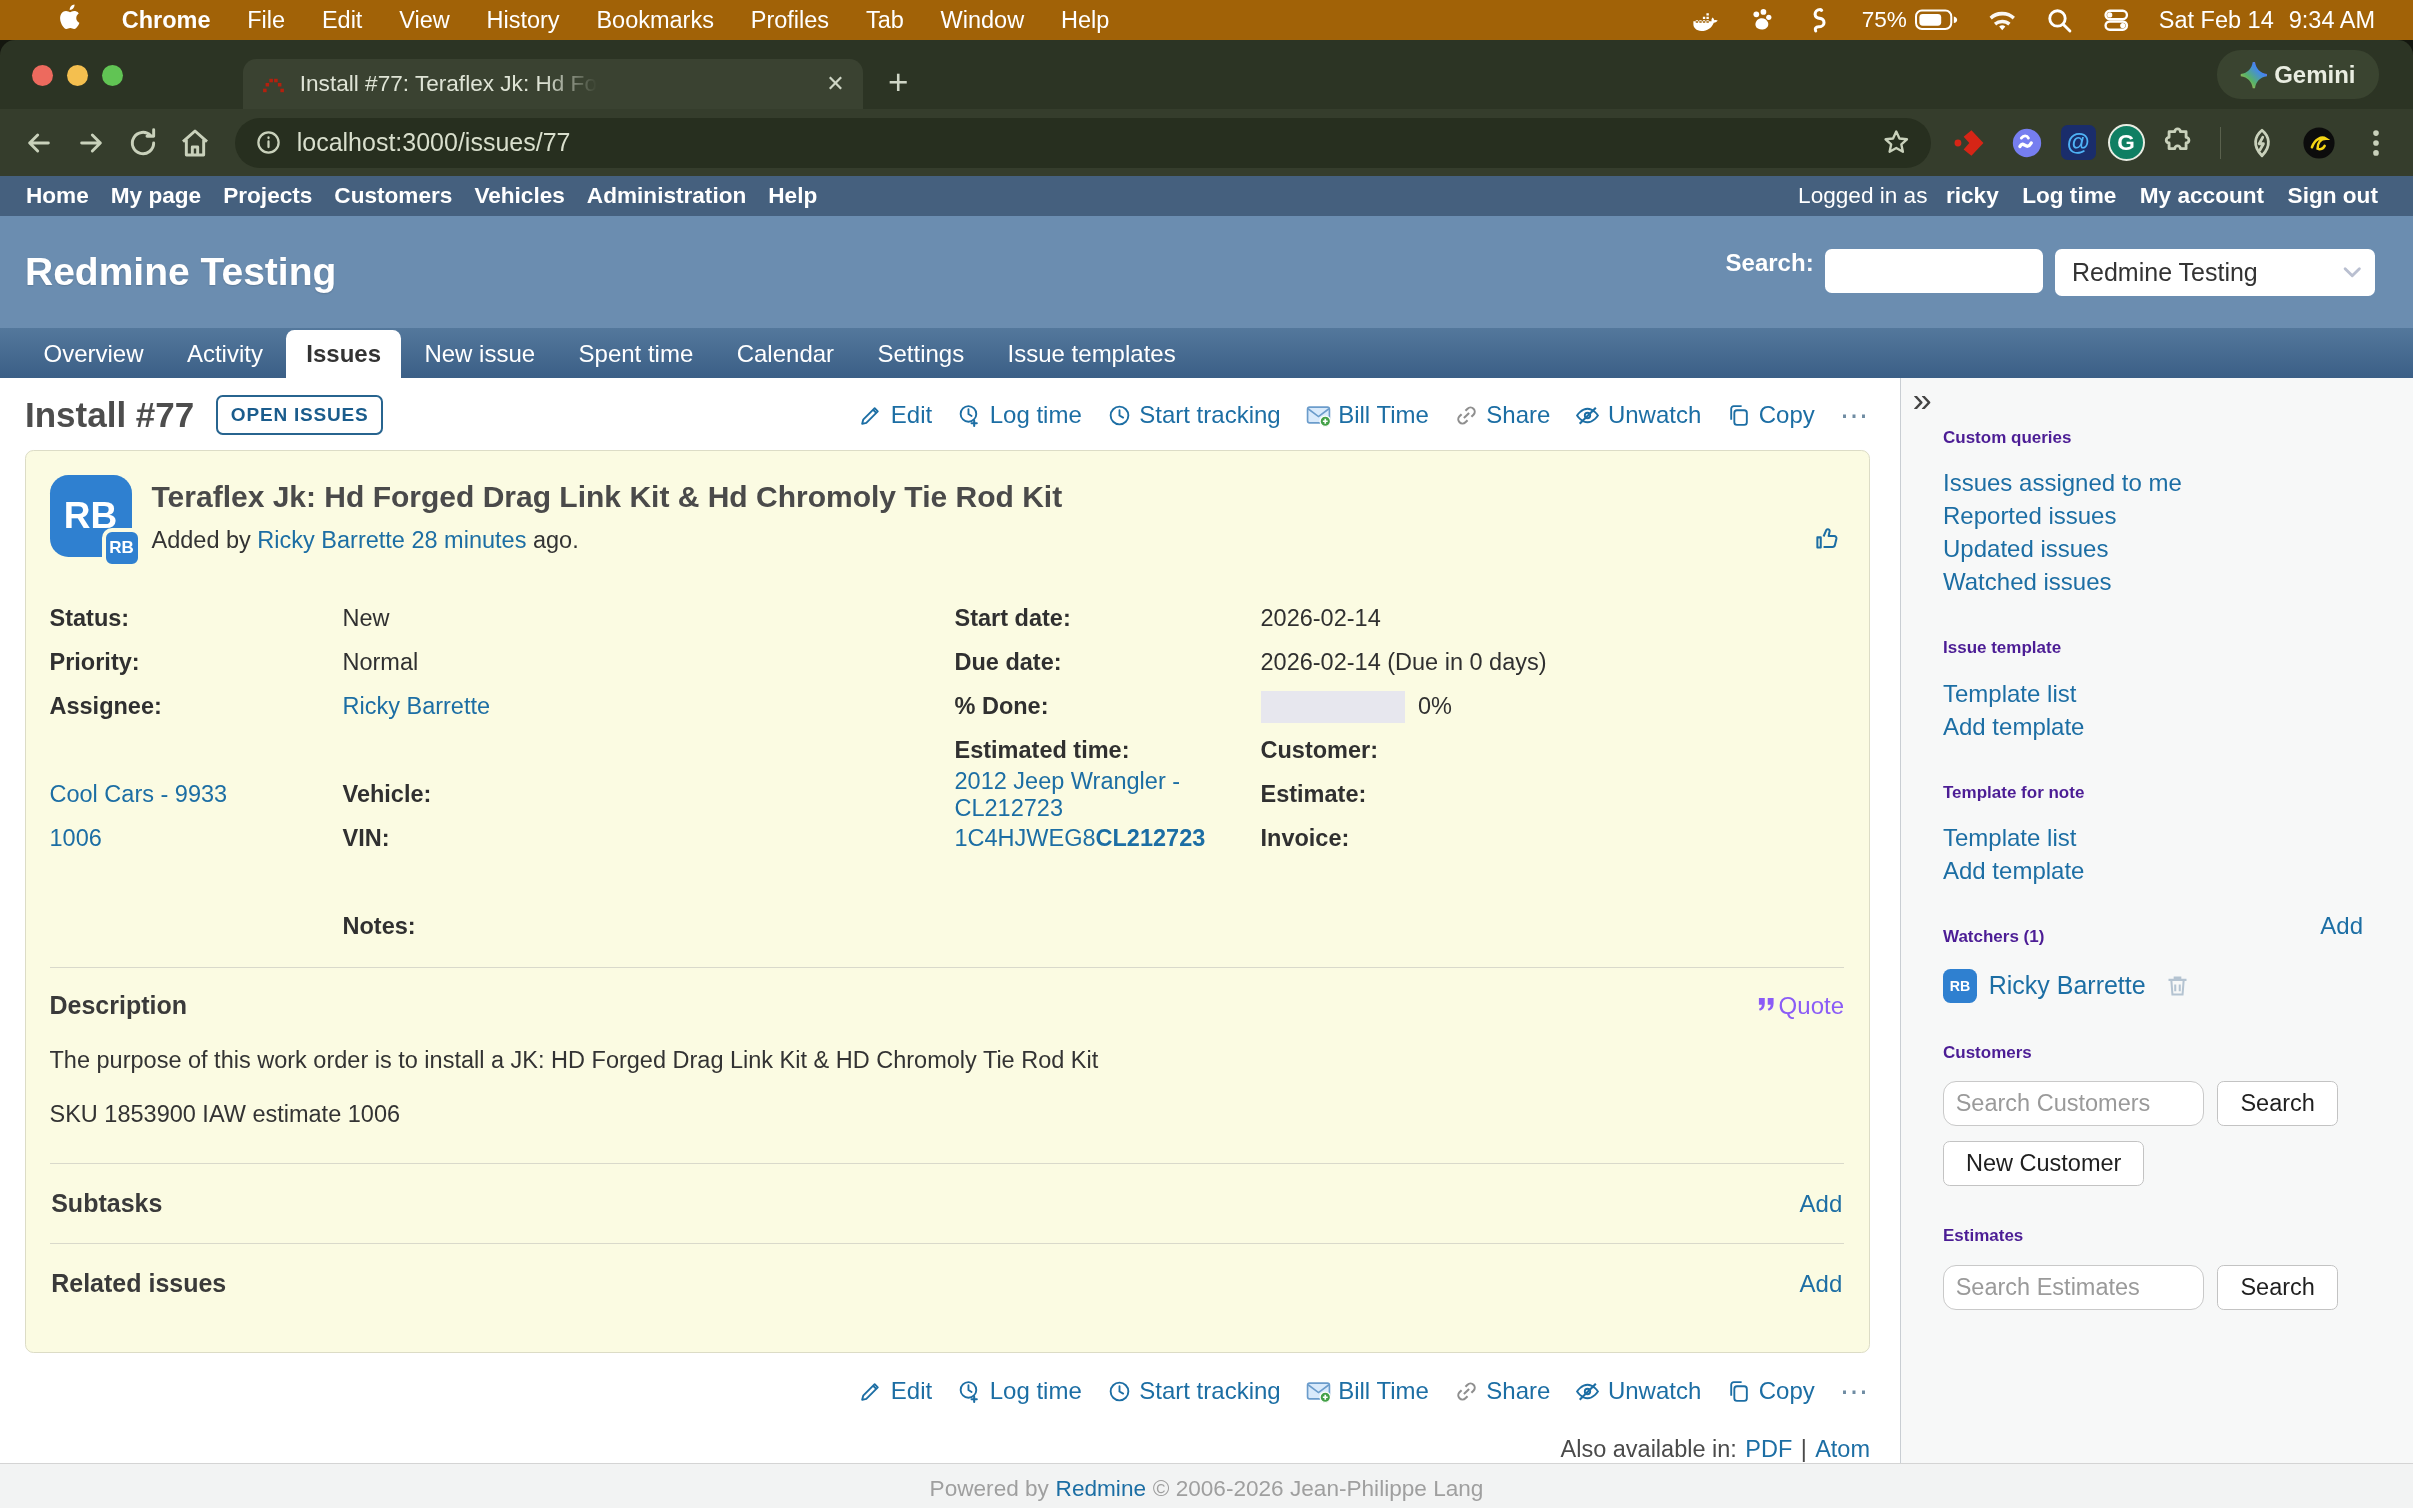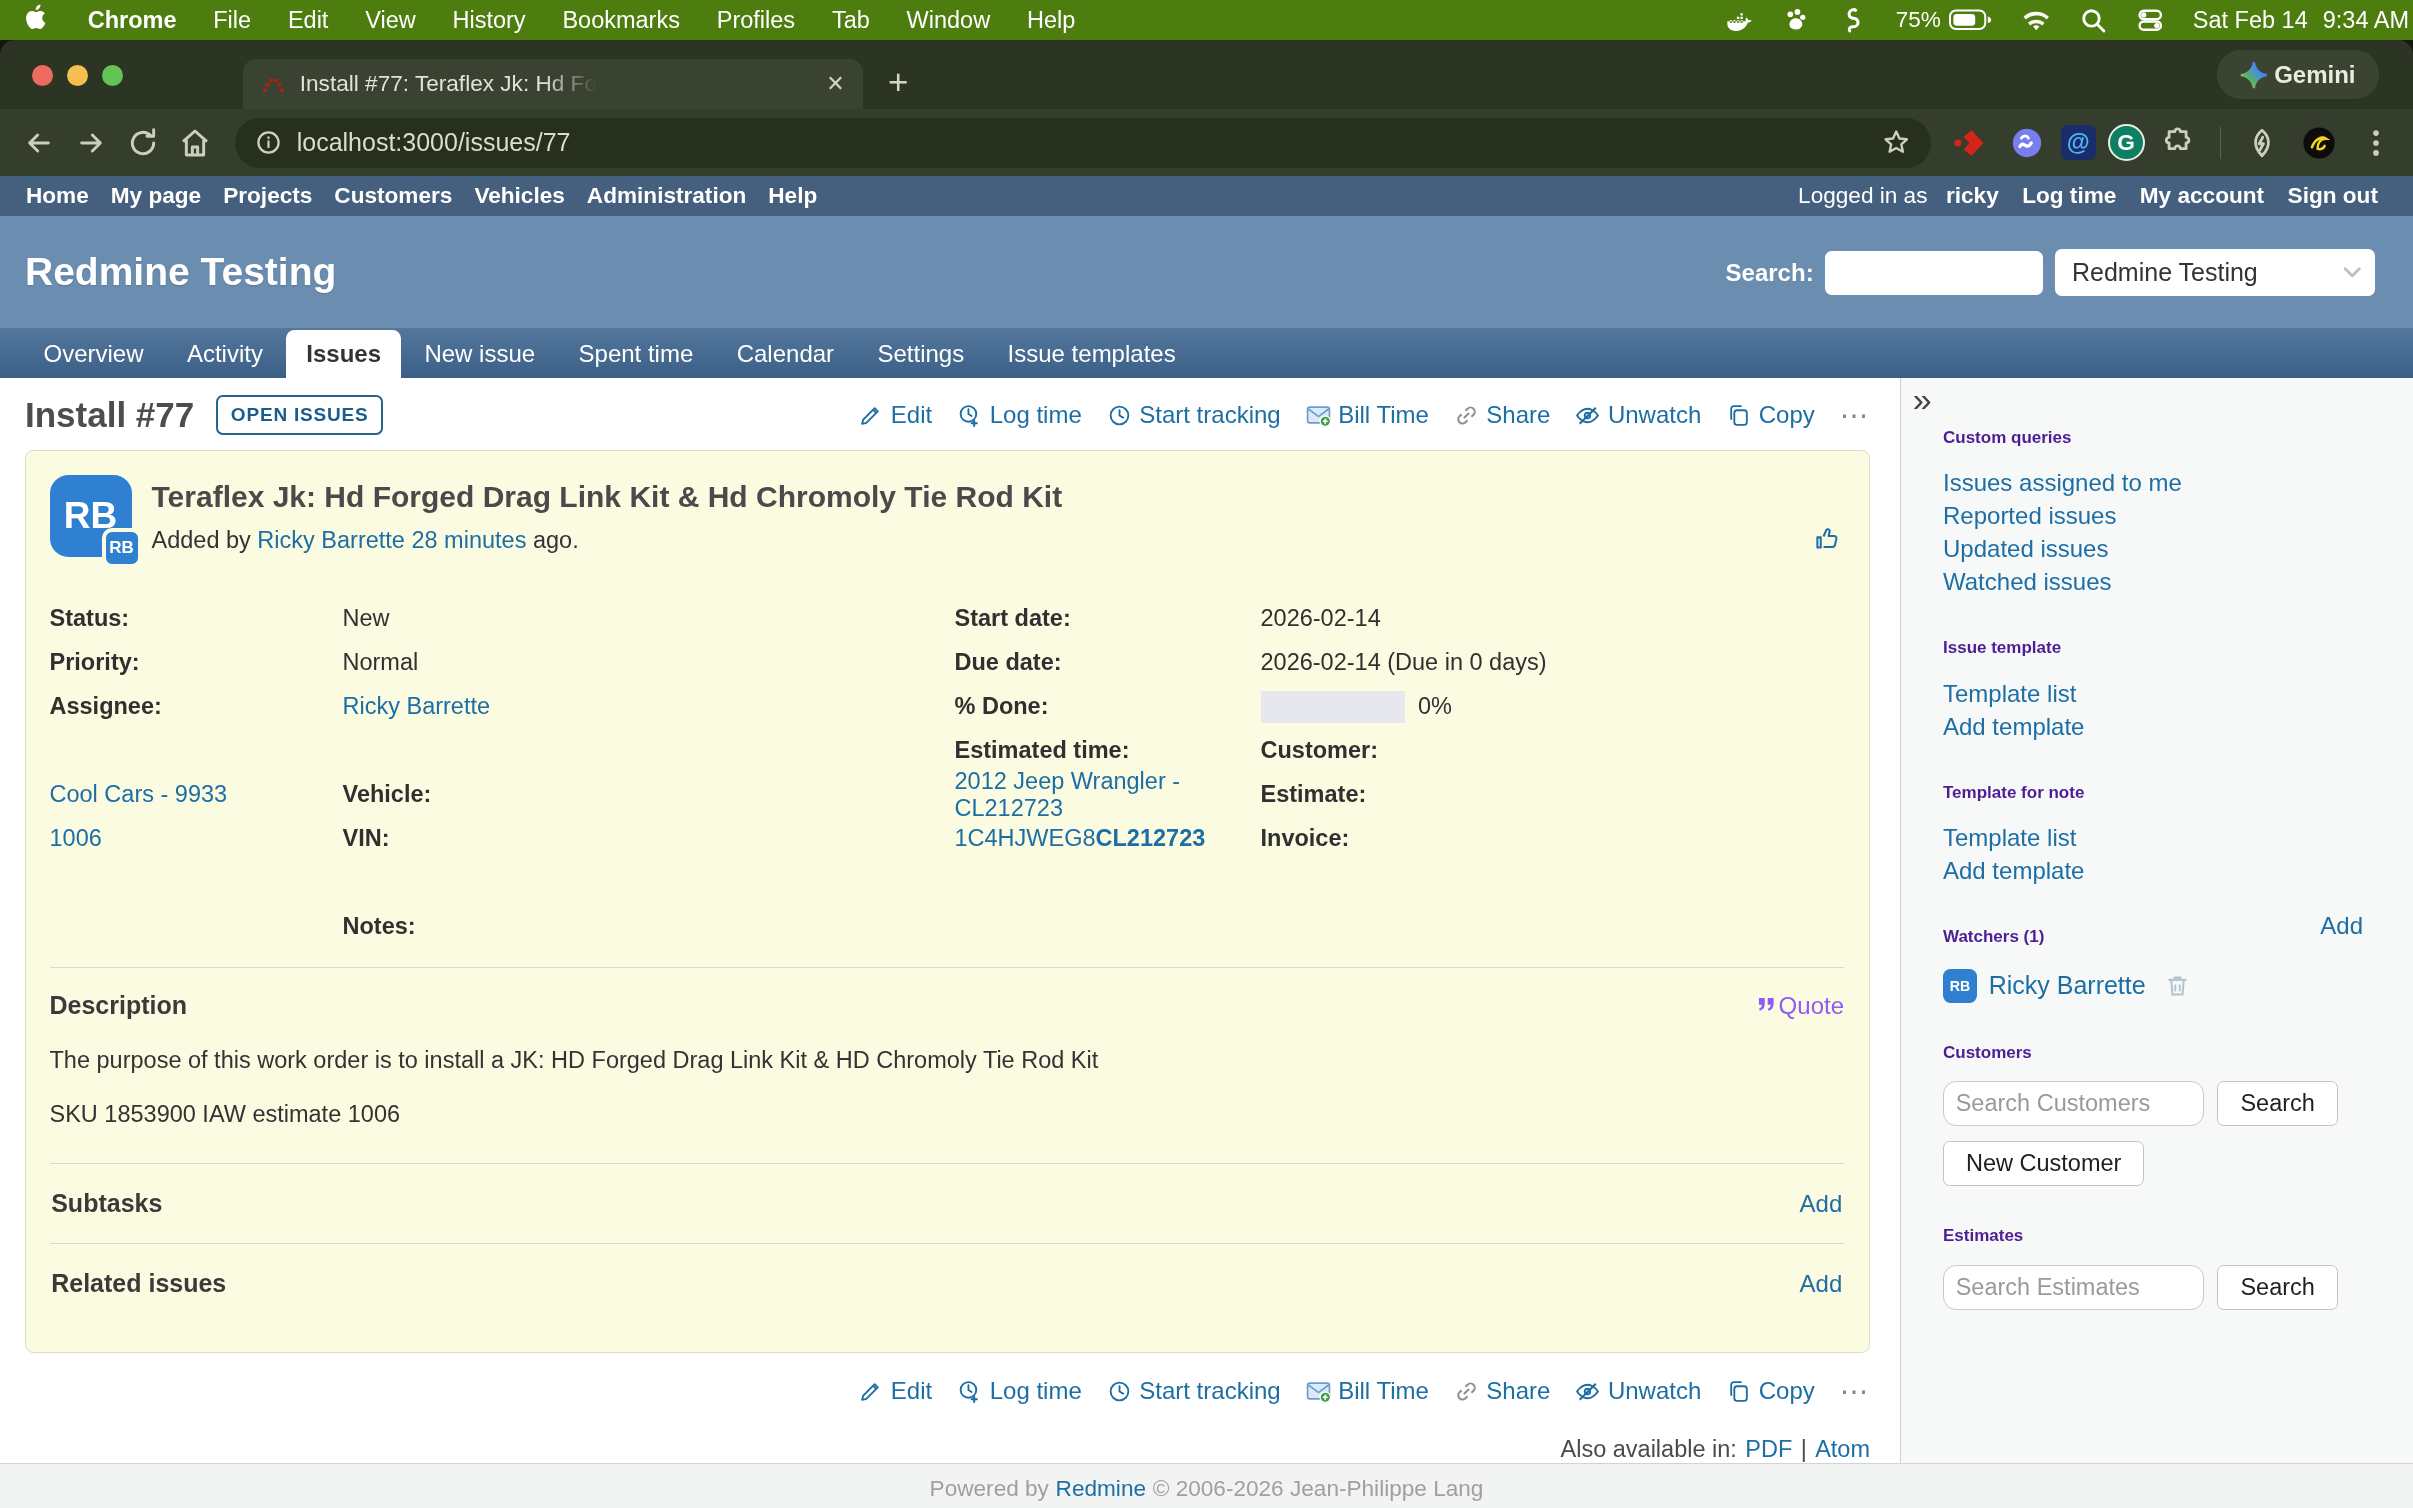--- a/index.html
+++ b/index.html
@@ -1,21 +1,21 @@
 <!DOCTYPE html>
 <html style="font-size:13.4px"><head>
 <meta charset="utf-8">
 <style>
   * { box-sizing: border-box; margin: 0; padding: 0; }
   html,body { width:2413px; height:1508px; background:#14170f; }
   body { font-family:"Liberation Sans", sans-serif; }
   .screen { width:2413px; height:1508px; position:relative; overflow:hidden; }
 
   
-  .menubar { height:40px; background:#4d7c0f; display:flex; align-items:center; color:#fff; padding:0 4px;gap:40px; }
+  .menubar { height:40px; background:#a16207; display:flex; align-items:center; color:#fff; padding:0 38px;gap:40px; }
   .mb-left { display:flex; align-items:center; }
   .mb-item { font-size:23.5px; padding:0 18.4px; color:#fff; }
   .mb-item.b { font-weight:bold; }
   .mb-right { margin-left:auto; display:flex; align-items:center; gap:28.5px; }
   .mb-right .st { display:flex; align-items:center; }
   .mb-batt { display:flex; align-items:center; gap:8.4px; font-size:22.6px; }
   .mb-time { font-size:23.5px; display:flex; gap:15px; }
   .mic { width:28.5px; height:28.5px; }
 
   
@@ -47,21 +47,21 @@
 
   
   .topmenu { height:40px; background:#45607e; display:flex; align-items:center; padding:0 15px; color:#fff; }
   .tm-item { font-size:22.6px; font-weight:bold; color:#fff; padding:0 11px; text-decoration:none; }
   .tm-right { margin-left:auto; display:flex; align-items:center; gap:6.7px; font-size:22.6px; padding-right:11.7px; }
   .tm-right .plain { font-weight:normal; margin-right:3.4px; }
   .tm-right a { color:#fff; font-weight:bold; text-decoration:none; padding:0 8.4px; }
 
   .rm-header { height:112px; background:#6b8db0; position:relative; display:flex; align-items:center; }
   .rm-title { color:#fff; font-size:39px; font-weight:bold; margin-left:25px; text-shadow:0 0.8px 1.7px rgba(0,0,0,.15); }
-  .hsearch { position:absolute; right:38px; top:33px; display:flex; align-items:center; gap:11.7px; }
+  .hsearch { position:absolute; right:38px; top:33px; display:flex; align-items:flex-start; gap:11.7px; }
   .hsearch label { color:#fff; font-size:24px; font-weight:bold; }
   .hs-input { width:218px; height:44px; border:none; border-radius:6.7px; background:#fff; font-size:23.5px; padding:0 11.7px; }
   .hs-select { width:320px; height:47px; border-radius:6.7px; background:#fff; display:flex; align-items:center; justify-content:space-between; padding:0 8.4px 0 17px; }
   .hs-select span { font-size:25px; color:#333; }
   .hs-select svg { width:28.5px; height:28.5px; color:#b9bfd0; }
 
   .rm-tabs { height:50px; background:linear-gradient(180deg,#54789c,#3b5f86); display:flex; align-items:flex-end; padding-left:23.5px; gap:3.4px; }
   .rtab { font-size:24px; color:#fff; padding:10px 20px 10px; }
   .rtab.active { background:#fff; color:#333; font-weight:bold; border-radius:8.4px 8.4px 0 0; }
 

